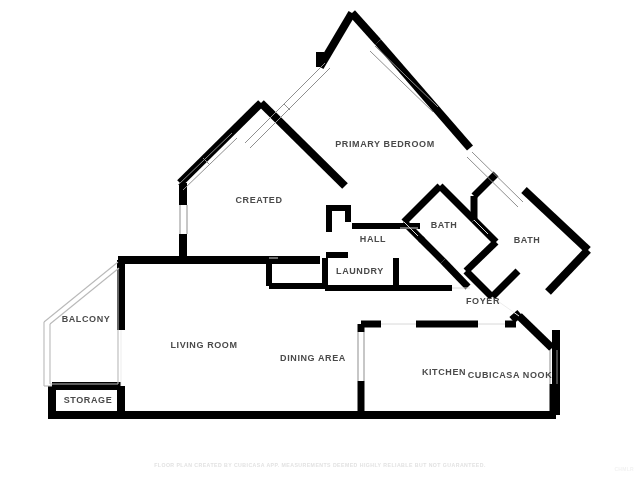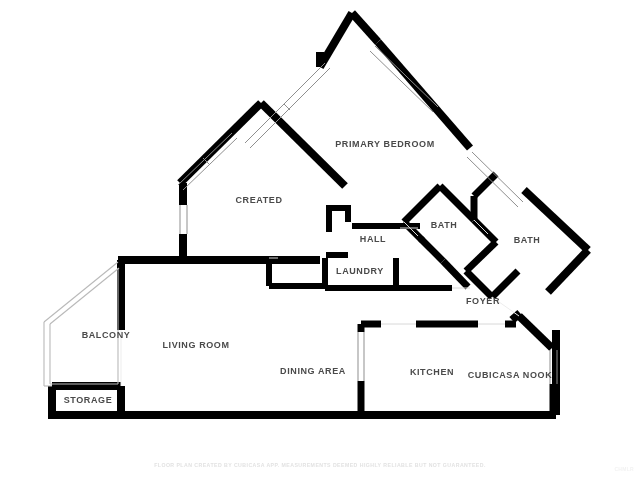--- a/index.html
+++ b/index.html
@@ -188,23 +188,23 @@
 
   </svg>
 
   <div class="room-label" style="left:385px; top:144px;">PRIMARY BEDROOM</div>
   <div class="room-label" style="left:259px; top:200px;">CREATED</div>
   <div class="room-label" style="left:373px; top:239px;">HALL</div>
   <div class="room-label" style="left:360px; top:271px;">LAUNDRY</div>
   <div class="room-label" style="left:444px; top:225px;">BATH</div>
   <div class="room-label" style="left:527px; top:240px;">BATH</div>
   <div class="room-label" style="left:483px; top:301px;">FOYER</div>
-  <div class="room-label" style="left:86px; top:335px;margin-left:20px;">BALCONY</div>
-  <div class="room-label" style="left:196px; top:345px;">LIVING ROOM</div>
-  <div class="room-label" style="left:313px; top:358px;margin-top:13px;">DINING AREA</div>
-  <div class="room-label" style="left:432px; top:372px;text-align:center;">KITCHEN</div>
+  <div class="room-label" style="left:86px; top:319px;">BALCONY</div>
+  <div class="room-label" style="left:204px; top:345px;">LIVING ROOM</div>
+  <div class="room-label" style="left:313px; top:358px;">DINING AREA</div>
+  <div class="room-label" style="left:444px; top:372px;text-align:center;">KITCHEN</div>
   <div class="room-label" style="left:510px; top:375px;">CUBICASA NOOK</div>
   <div class="room-label" style="left:88px; top:400px;">STORAGE</div>
 
   <div class="footer-note">FLOOR PLAN CREATED BY CUBICASA APP. MEASUREMENTS DEEMED HIGHLY RELIABLE BUT NOT GUARANTEED.</div>
   <div class="corner-mark">CHMLR</div>
 
 </div>
 
 </body></html>

